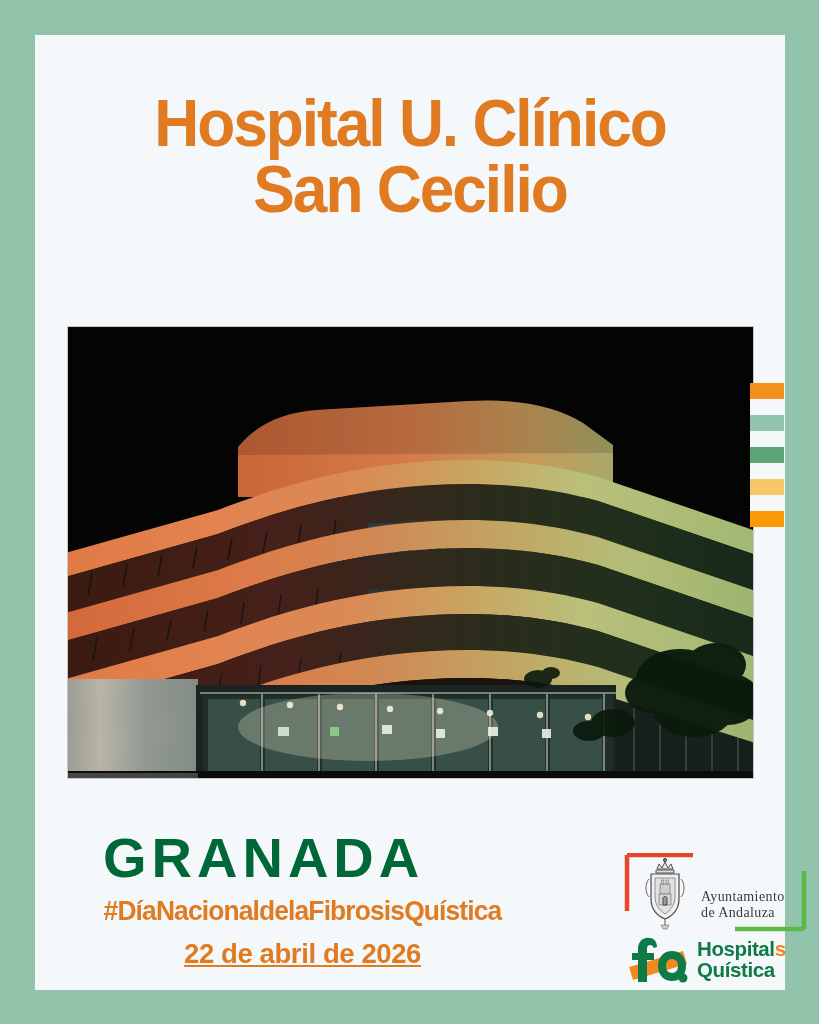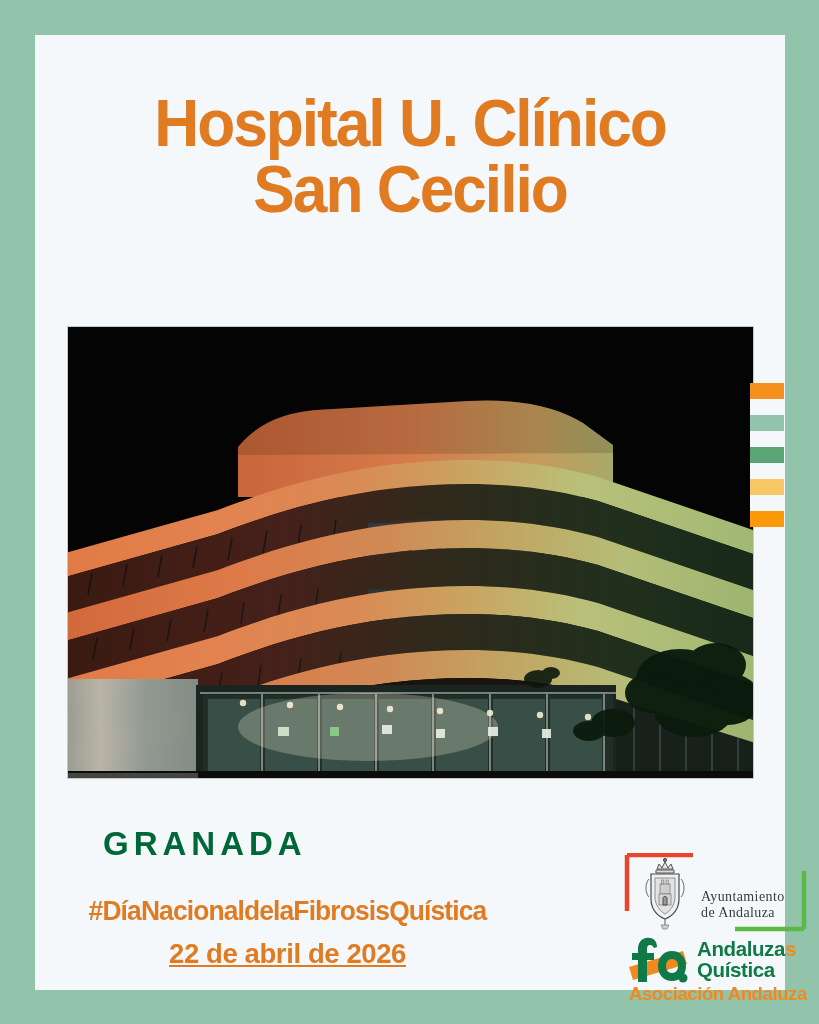--- a/index.html
+++ b/index.html
@@ -58,29 +58,29 @@
   #stripes{
     position:absolute;
     left:750px;top:383px;
     width:34px;height:155px;
   }
   .stripe{position:absolute;left:0;height:16px;}
 
   
   #granada{
     position:absolute;left:68px;top:790px;
-    font-size:33px;font-weight:bold;
+    font-size:56px;font-weight:bold;
     letter-spacing:5px;
     color:#006838;
     font-family:"Liberation Sans", sans-serif;
   }
 
   
   #hashtag-block{
-    position:absolute;left:0;top:860px;width:505px;
+    position:absolute;left:15px;top:860px;width:505px;
     text-align:center;
     color:#e07b21;
     font-weight:bold;
     font-family:"Liberation Sans", sans-serif;
   }
   #hashtag{font-size:27.5px;letter-spacing:-0.9px;transform:scaleX(0.96);transform-origin:center;}
   #event-date{font-size:27.5px;letter-spacing:-0.4px;margin-top:11px;text-decoration:underline;}
 
   
   #ayto-logo{
@@ -403,24 +403,23 @@
                    L11,45 L20,45 L20,23 L27,23 L27,16 L20,16 L20,12
                    C20,9 21,8 23,8 C25,8 26,9 27,11 Z" fill="#0f7a47"></path>
 
           <path d="M45,14 C53,14 59,20 59,29 C59,38 53,44 45,44 C37,44 31,38 31,29
                    C31,20 37,14 45,14 Z M45,22 C41,22 39,25 39,29 C39,33 41,36 45,36
                    C49,36 51,33 51,29 C51,25 49,22 45,22 Z" fill="#0f7a47"></path>
           <circle cx="56" cy="41" r="4.5" fill="#0f7a47"></circle>
         </svg>
       </div>
       <div id="fq-words">
-        <div class="fq-w"><span>Andaluza</span><span class="fq-s-orange">s</span></div>
+        <div class="fq-w"><span>Hospital</span><span class="fq-s-orange">s</span></div>
         <div class="fq-w">Quística</div>
       </div>
-      <div id="fq-assoc">Asociación Andaluza</div>
     </div>
 
   </div>
 
   <div id="stripes">
       <div class="stripe" style="top: 0px; left: 0px; width: 34px; background: rgb(245, 144, 30);"></div>
       <div class="stripe" style="top: 16px; left: 0px; width: 20px; background: rgb(244, 248, 251);"></div>
       <div class="stripe" style="top: 32px; left: 0px; width: 34px; background: rgb(146, 195, 171);"></div>
       <div class="stripe" style="top: 48px; left: 0px; width: 20px; background: rgb(244, 248, 251);"></div>
       <div class="stripe" style="top: 64px; left: 0px; width: 34px; background: rgb(90, 164, 118);"></div>

